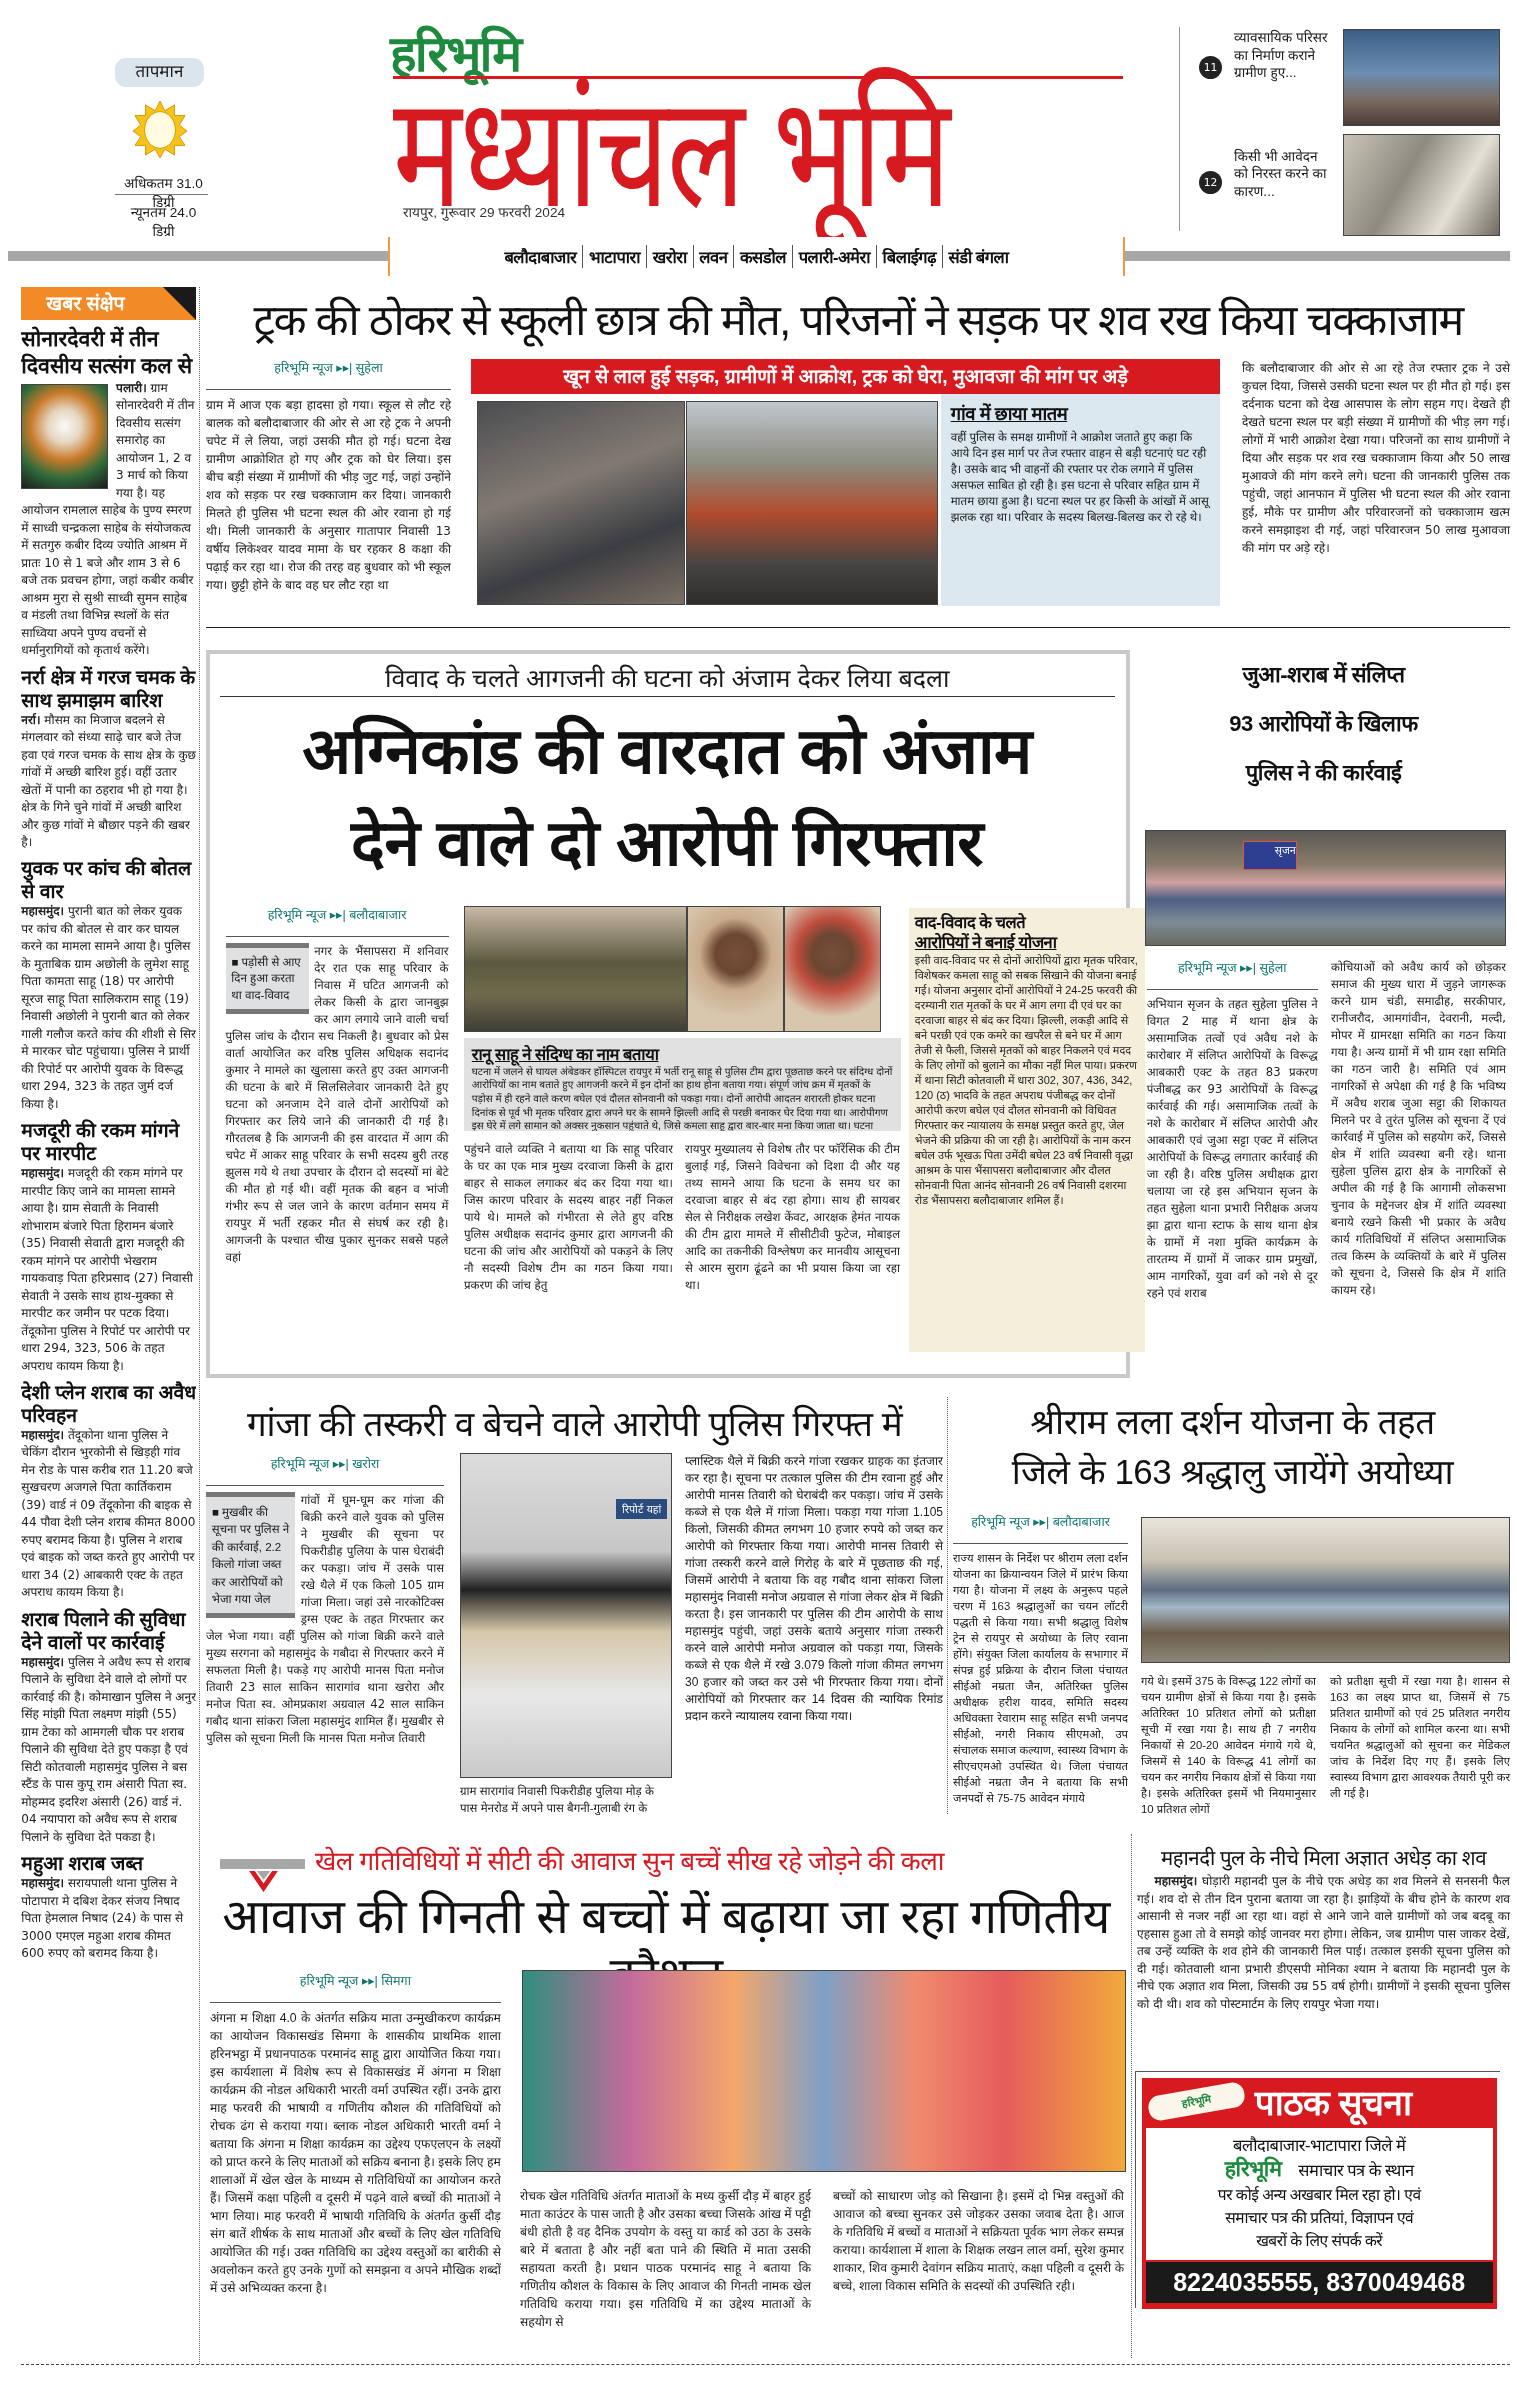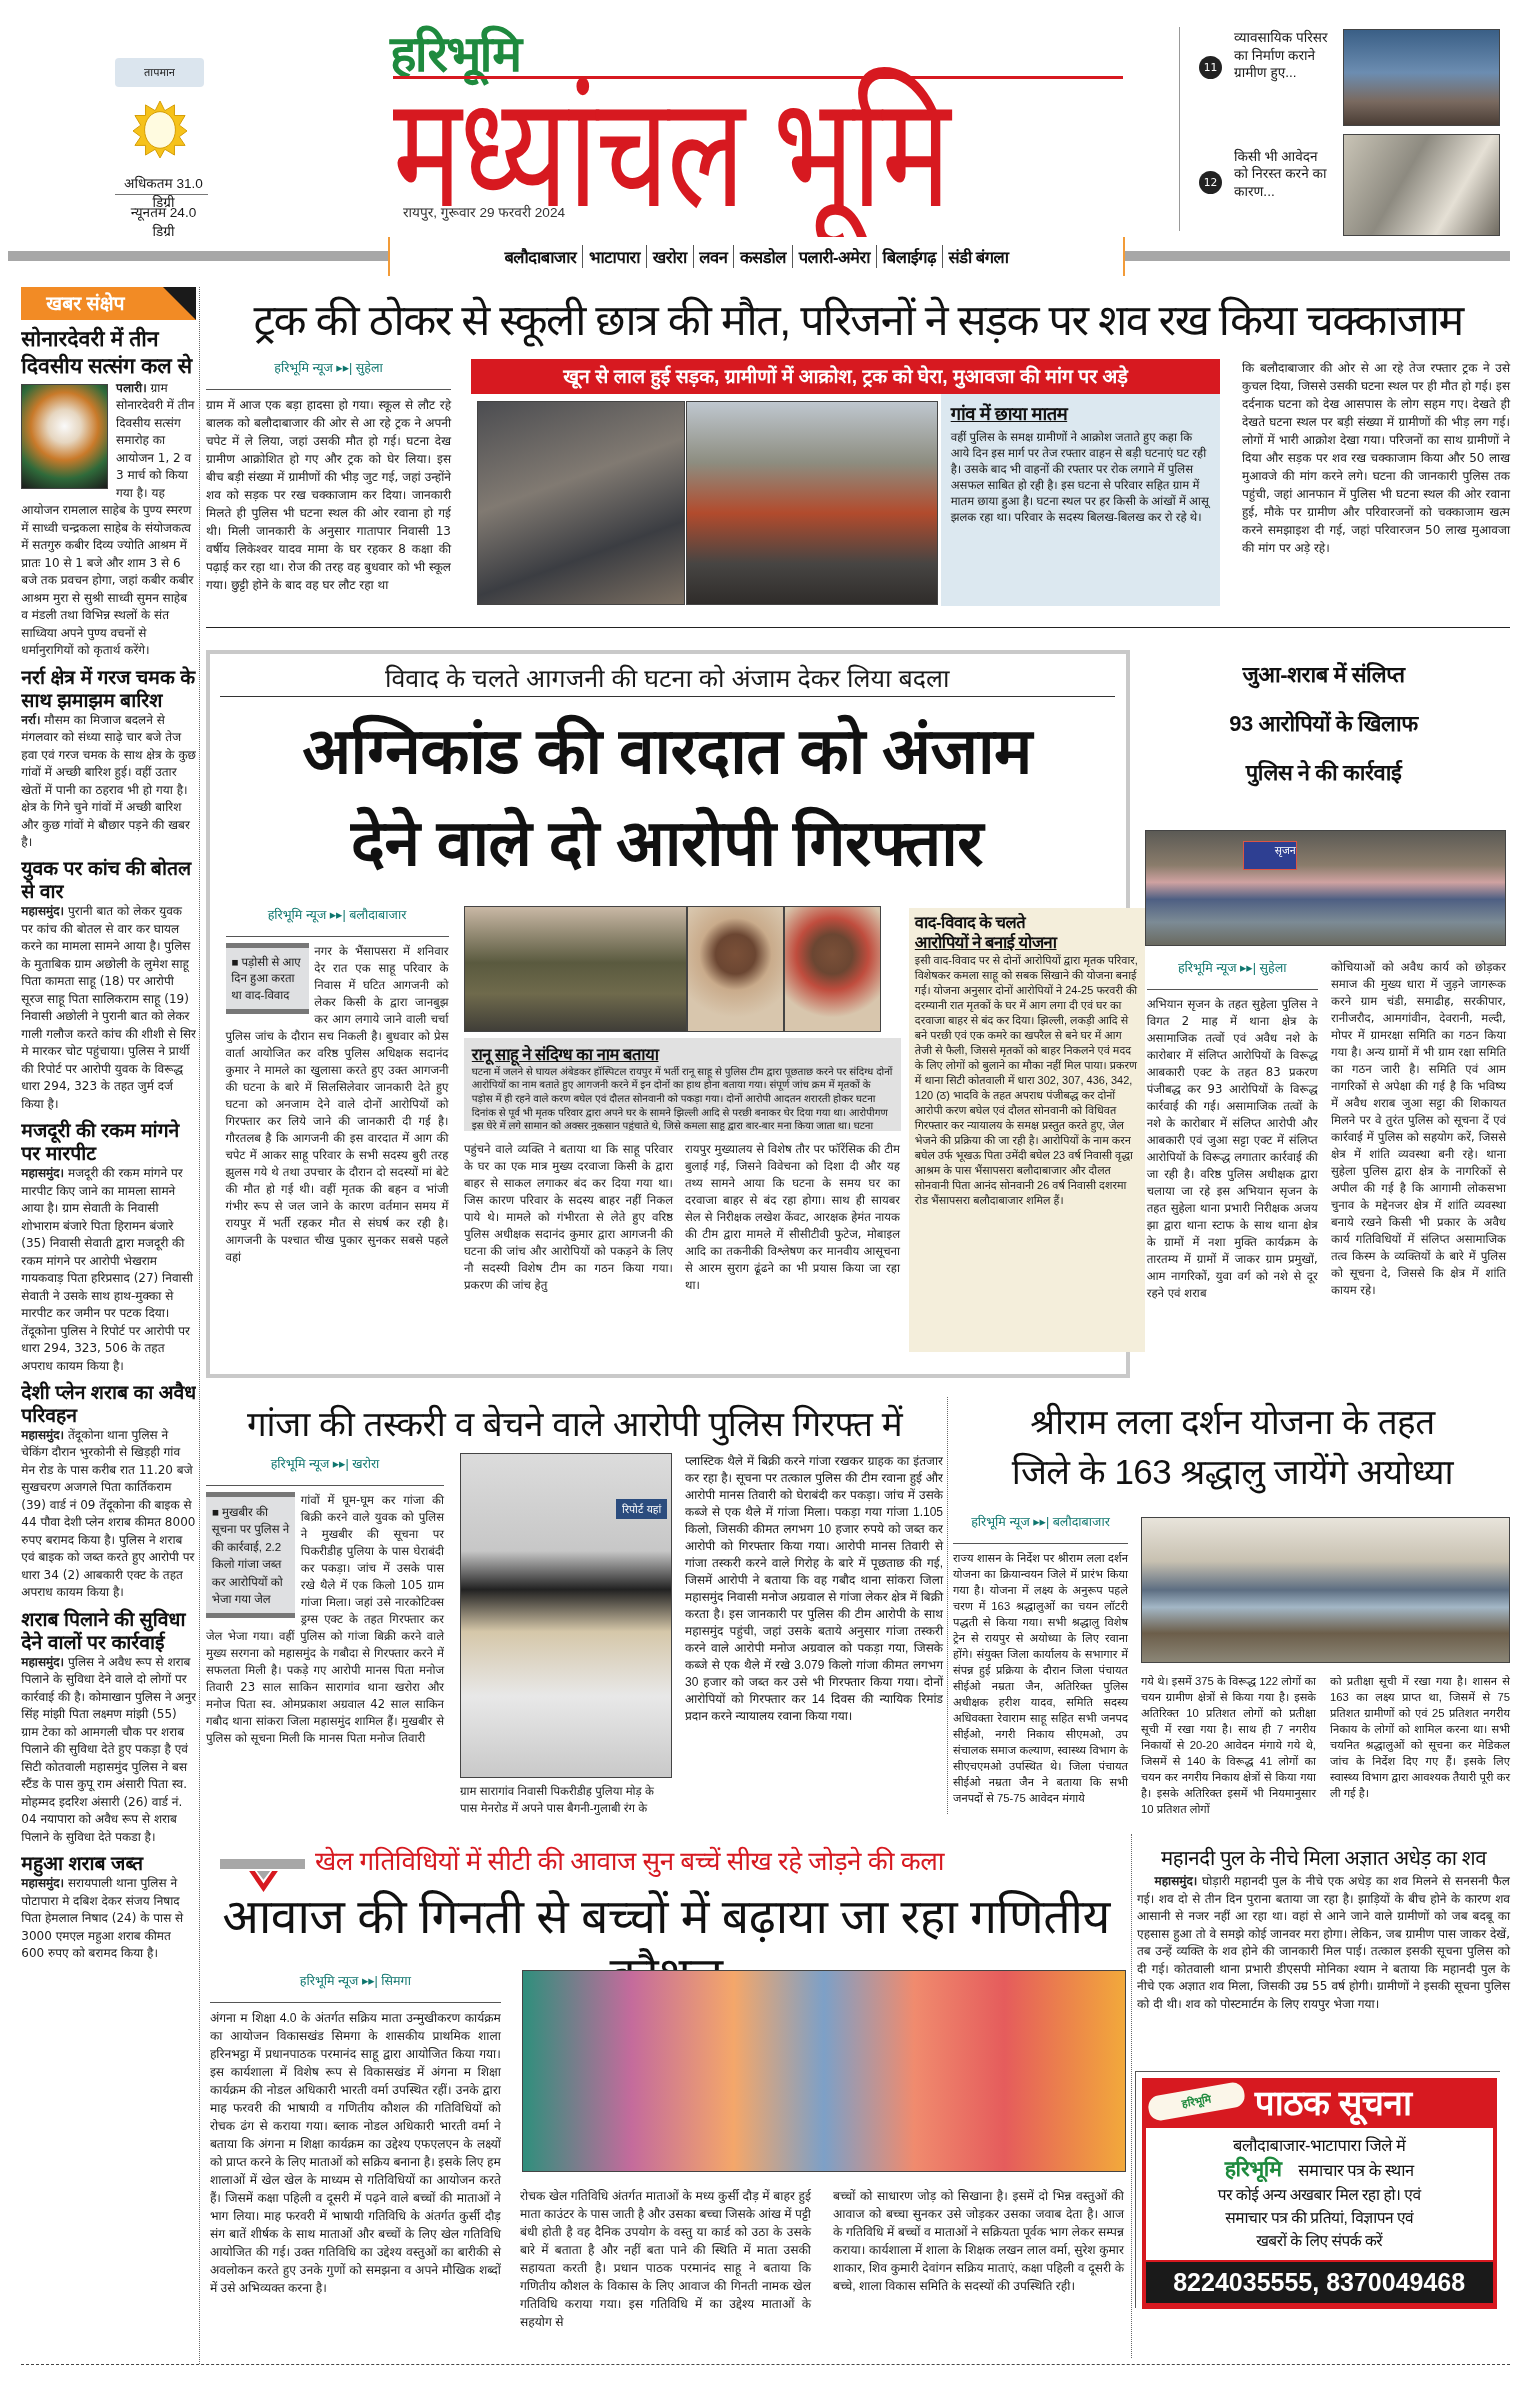--- a/index.html
+++ b/index.html
@@ -18,21 +18,21 @@
 .side-t b{font-weight:bold}
 .pull{background:#dfe0e2;border-top:5.8px solid #777;border-bottom:5.8px solid #777;padding:7.8px 9.7px;font-size:13.6px;line-height:21.3px}
 </style>
 </head>
 <body>
 
 <div class="abs" style="left:0;top:0;width:1518px;height:281px">
 
   <div class="abs" style="left:37px;top:56px;width:58px;height:184px;width:56px">
   </div>
-  <div class="abs" style="left:115px;top:58px;width:89px;height:29px;background:#dbe5ee;border-radius:4px;text-align:center;font-size:11px;line-height:29px;font-family:Liberation Sans, sans-serif">तापमान</div>
+  <div class="abs" style="left:115px;top:58px;width:89px;height:29px;background:#dbe5ee;border-radius:11px;text-align:center;font-size:17px;line-height:29px;font-family:Liberation Mono, monospace">तापमान</div>
   <div class="abs" style="left:133px;top:99px;width:54px;height:60px">
     <svg width="54" height="60" viewBox="0 0 56 62">
       <polygon points="28,2 33,12 43,6 43,17 54,17 48,27 56,33 48,39 54,48 43,48 43,58 33,52 28,61 23,52 13,58 13,48 2,48 8,39 0,33 8,27 2,17 13,17 13,6 23,12" fill="#f6c21b" stroke="#d39a00" stroke-width="1"></polygon>
       <ellipse cx="28" cy="32" rx="16" ry="19" fill="#fffbe0" stroke="#d39a00"></ellipse>
     </svg>
   </div>
   <div class="abs cond" style="left:120px;top:173px;width:87px;font-size:13.6px;text-align:center">अधिकतम 31.0 डिग्री</div>
   <div class="abs" style="left:115px;top:194px;width:93px;border-top:1.9px solid #777"></div>
   <div class="abs cond" style="left:120px;top:202px;width:87px;font-size:13.6px;text-align:center">न्यूनतम 24.0 डिग्री</div>
 

